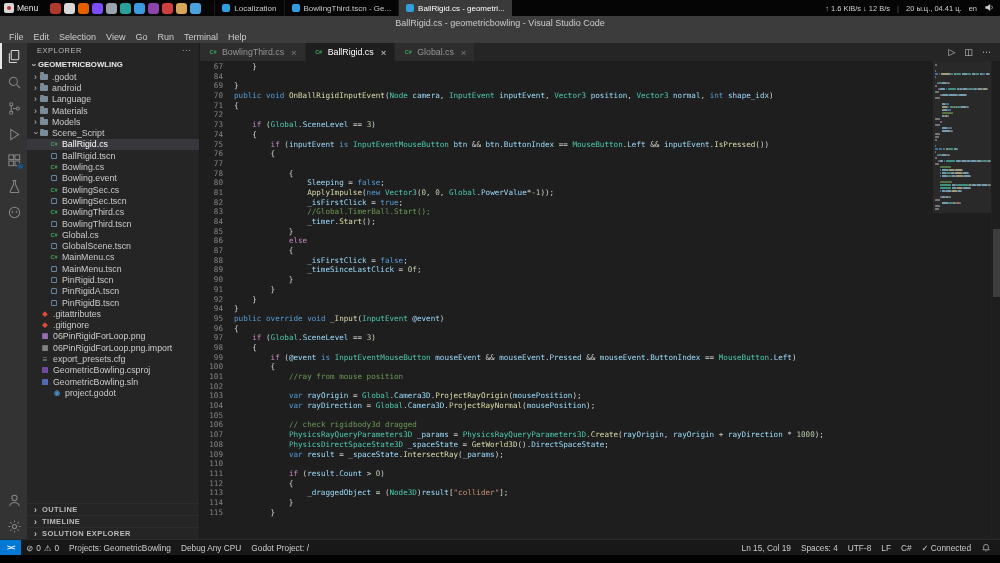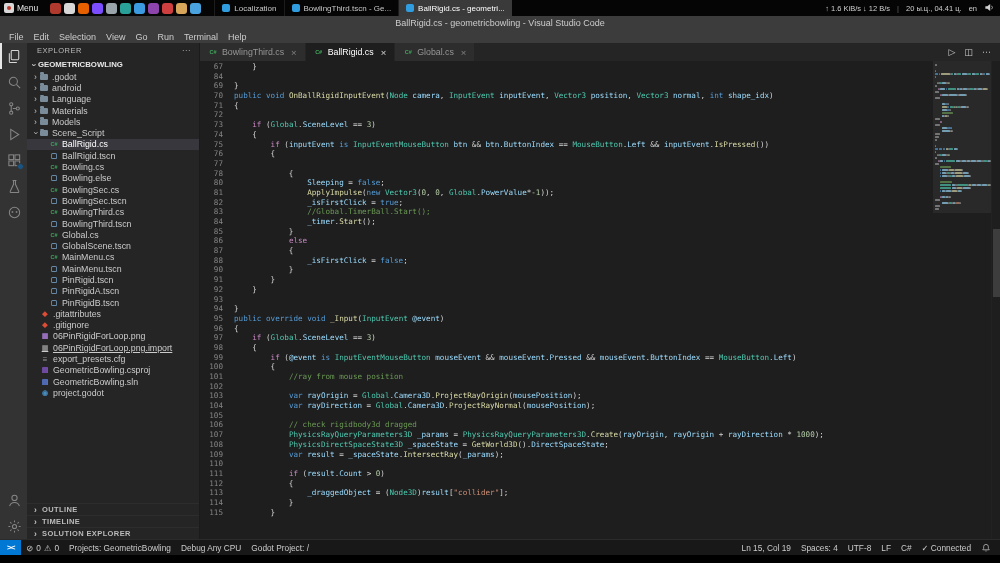--- a/index.html
+++ b/index.html
@@ -272,21 +272,21 @@
               <span>BallRigid.tscn</span>
             </div>
             <div class="tree-row" style="padding-left: 13px;">
               <span class="chev"></span>
               <span class="ficon" style="color: rgb(63, 166, 92); font-size: 5.5px;">C#</span>
               <span>Bowling.cs</span>
             </div>
             <div class="tree-row" style="padding-left: 13px;">
               <span class="chev"></span>
               <span class="ficon" style="color: rgb(123, 167, 204); font-size: 7px;">▢</span>
-              <span>Bowling.else</span>
+              <span>Bowling.event</span>
             </div>
             <div class="tree-row" style="padding-left: 13px;">
               <span class="chev"></span>
               <span class="ficon" style="color: rgb(63, 166, 92); font-size: 5.5px;">C#</span>
               <span>BowlingSec.cs</span>
             </div>
             <div class="tree-row" style="padding-left: 13px;">
               <span class="chev"></span>
               <span class="ficon" style="color: rgb(123, 167, 204); font-size: 7px;">▢</span>
               <span>BowlingSec.tscn</span>
@@ -344,41 +344,41 @@
             <div class="tree-row" style="padding-left: 4px;">
               <span class="chev"></span>
               <span class="ficon" style="color: rgb(221, 76, 53); font-size: 7px;">◆</span>
               <span>.gitignore</span>
             </div>
             <div class="tree-row" style="padding-left: 4px;">
               <span class="chev"></span>
               <span class="ficon" style="color: rgb(160, 116, 196); font-size: 7px;">▦</span>
               <span>06PinRigidForLoop.png</span>
             </div>
-            <div class="tree-row" style="padding-left: 4px; text-decoration: underline;">
+            <div class="tree-row" style="padding-left: 4px;">
               <span class="chev"></span>
               <span class="ficon" style="color: rgb(138, 138, 138); font-size: 7px;">▦</span>
               <span>06PinRigidForLoop.png.import</span>
             </div>
             <div class="tree-row" style="padding-left: 4px;">
               <span class="chev"></span>
               <span class="ficon" style="color: rgb(154, 154, 154); font-size: 8px;">≡</span>
               <span>export_presets.cfg</span>
             </div>
             <div class="tree-row" style="padding-left: 4px;">
               <span class="chev"></span>
               <span class="ficon" style="color: rgb(132, 87, 197); font-size: 7px;">▤</span>
               <span>GeometricBowling.csproj</span>
             </div>
             <div class="tree-row" style="padding-left: 4px;">
               <span class="chev"></span>
               <span class="ficon" style="color: rgb(92, 127, 221); font-size: 7px;">▤</span>
               <span>GeometricBowling.sln</span>
             </div>
-            <div class="tree-row" style="padding-left: 4px;">
+            <div class="tree-row" style="padding-left: 16px;">
               <span class="chev"></span>
               <span class="ficon" style="color: rgb(71, 140, 191); font-size: 7px;">◉</span>
               <span>project.godot</span>
             </div>
           </div>
         <div class="sidebar-panels" id="sidebar-panels">
             <div class="panel-row">
               <span class="chev">›</span>
               <span>OUTLINE</span>
             </div>
@@ -497,34 +497,34 @@
               </div>
               <div class="line">
                 <span class="ln">87</span>
                 <span class="lc"><span class="tok-p">            {</span></span>
               </div>
               <div class="line">
                 <span class="ln">88</span>
                 <span class="lc"><span class="tok-p">                </span><span class="tok-v">_isFirstClick</span><span class="tok-p"> = </span><span class="tok-k">false</span><span class="tok-p">;</span></span>
               </div>
               <div class="line">
+                <span class="ln">89</span>
+                <span class="lc"><span class="tok-p">                </span><span class="tok-v">_timeSinceLastClick</span><span class="tok-p"> = </span><span class="tok-n">0f</span><span class="tok-p">;</span></span>
+              </div>
+              <div class="line">
                 <span class="ln">90</span>
                 <span class="lc"><span class="tok-p">            }</span></span>
               </div>
               <div class="line">
                 <span class="ln">91</span>
                 <span class="lc"><span class="tok-p">        }</span></span>
               </div>
               <div class="line">
                 <span class="ln">92</span>
                 <span class="lc"><span class="tok-p">    }</span></span>
-              </div>
-              <div class="line">
-                <span class="ln">93</span>
-                <span class="lc"></span>
               </div>
               <div class="line">
                 <span class="ln">94</span>
                 <span class="lc"><span class="tok-p">}</span></span>
               </div>
               <div class="line">
                 <span class="ln">95</span>
                 <span class="lc"><span class="tok-k">public</span><span class="tok-p"> </span><span class="tok-k">override</span><span class="tok-p"> </span><span class="tok-k">void</span><span class="tok-p"> </span><span class="tok-f">_Input</span><span class="tok-p">(</span><span class="tok-t">InputEvent</span><span class="tok-p"> </span><span class="tok-v">@event</span><span class="tok-p">)</span></span>
               </div>
               <div class="line">

